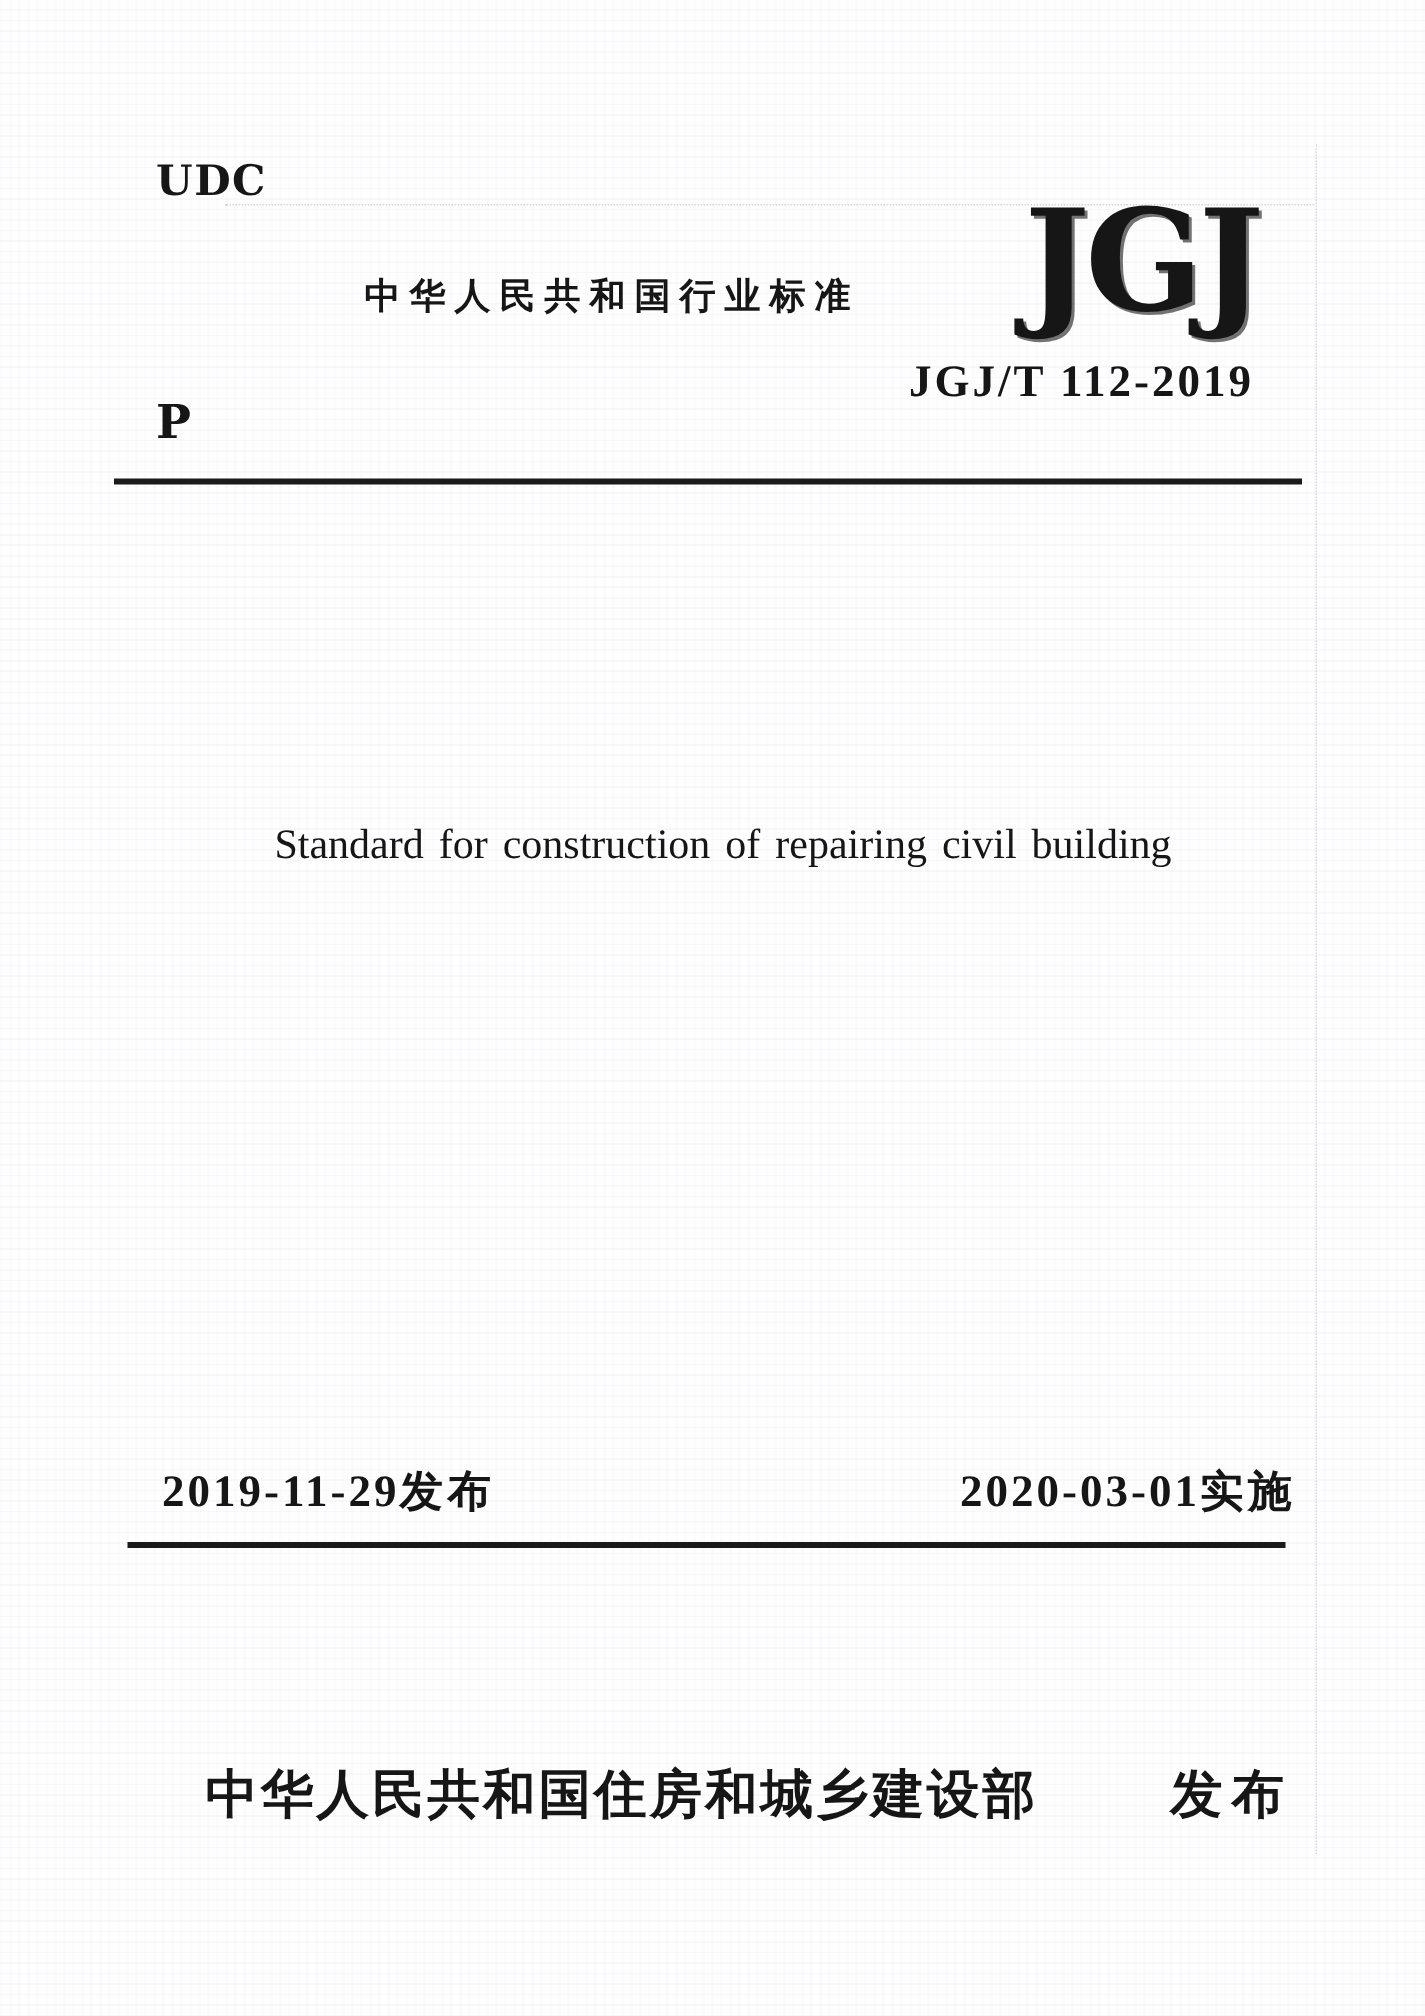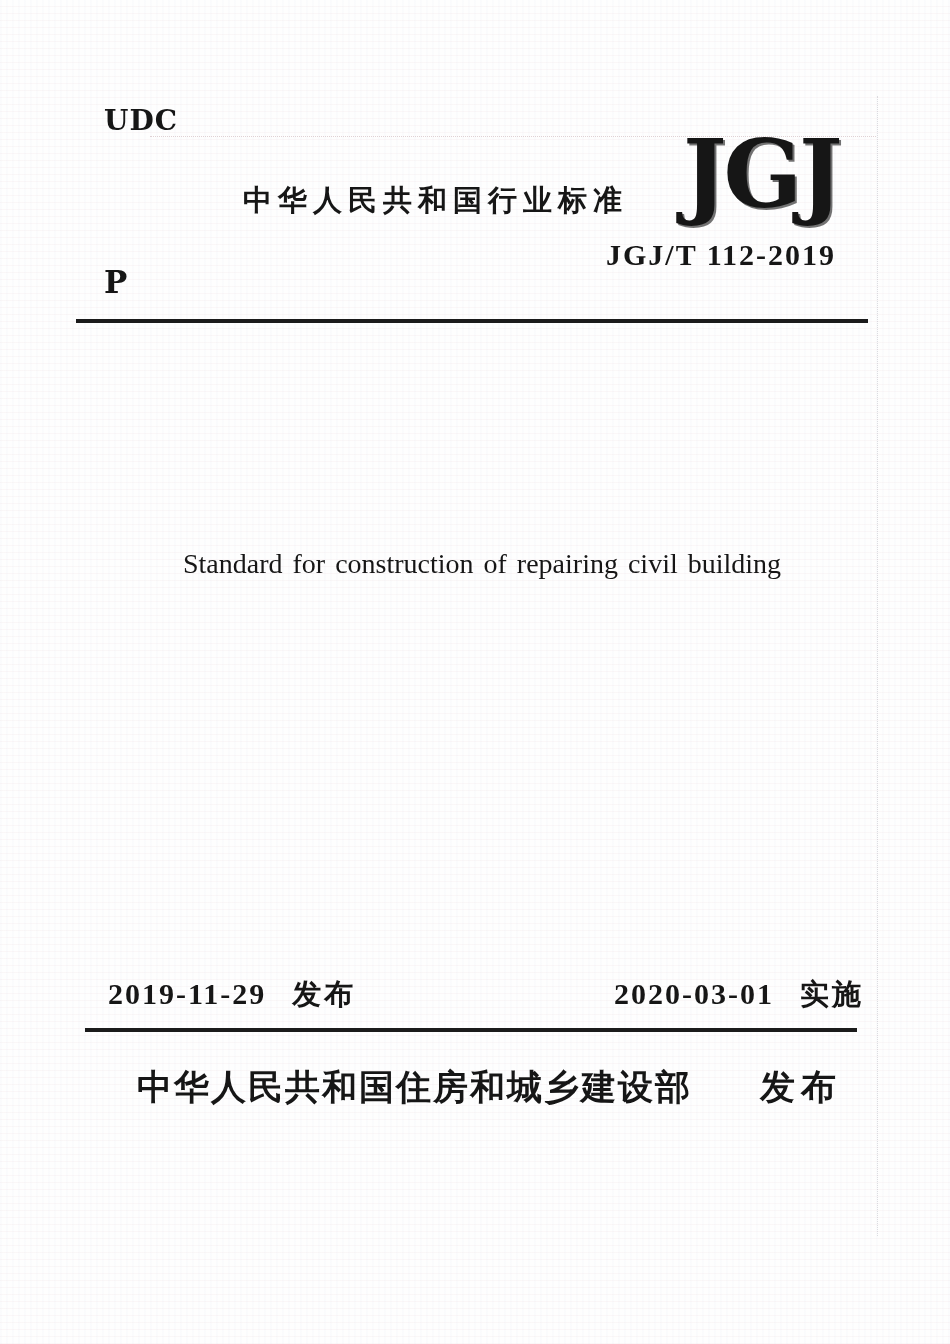--- a/index.html
+++ b/index.html
@@ -39,21 +39,21 @@
     width: 726px;
     border-bottom: 1px dotted rgba(180, 140, 145, 0.38);
   }
 
   .category-heading {
     position: absolute;
     left: 243px;
     top: 181px;
     font-family: "Liberation Sans", sans-serif;
     font-weight: bold;
-    font-size: 29px;
+    font-size: 24px;
     letter-spacing: 6px;
     white-space: nowrap;
   }
 
   .jgj-logo {
     position: absolute;
     left: 683px;
     top: 128px;
     font-family: "DejaVu Serif", serif;
     font-weight: bold;
@@ -133,43 +133,42 @@
     left: 108px;
     right: 100px;
     top: 975px;
     display: flex;
     justify-content: space-between;
     align-items: baseline;
   }
   .date-block {
     display: flex;
     align-items: baseline;
-    gap: 26px;
     white-space: nowrap;
   }
   .date-value {
     font-family: "Liberation Serif", serif;
     font-weight: bold;
     font-size: 30px;
     letter-spacing: 2px;
   }
   .date-label {
     font-family: "Liberation Sans", sans-serif;
     font-weight: bold;
     font-size: 29px;
     letter-spacing: 3px;
   }
 
   .publisher-row {
     position: absolute;
     left: 137px;
-    top: 1064px;
+    top: 1173px;
     display: flex;
     align-items: baseline;
-    gap: 68px;
+    gap: 88px;
     font-family: "Liberation Sans", sans-serif;
     font-weight: bold;
     font-size: 35px;
     white-space: nowrap;
   }
   .publisher-name { letter-spacing: 2px; }
   .publisher-action { letter-spacing: 6px; }
 
   .scan-edge-line {
     position: absolute;

